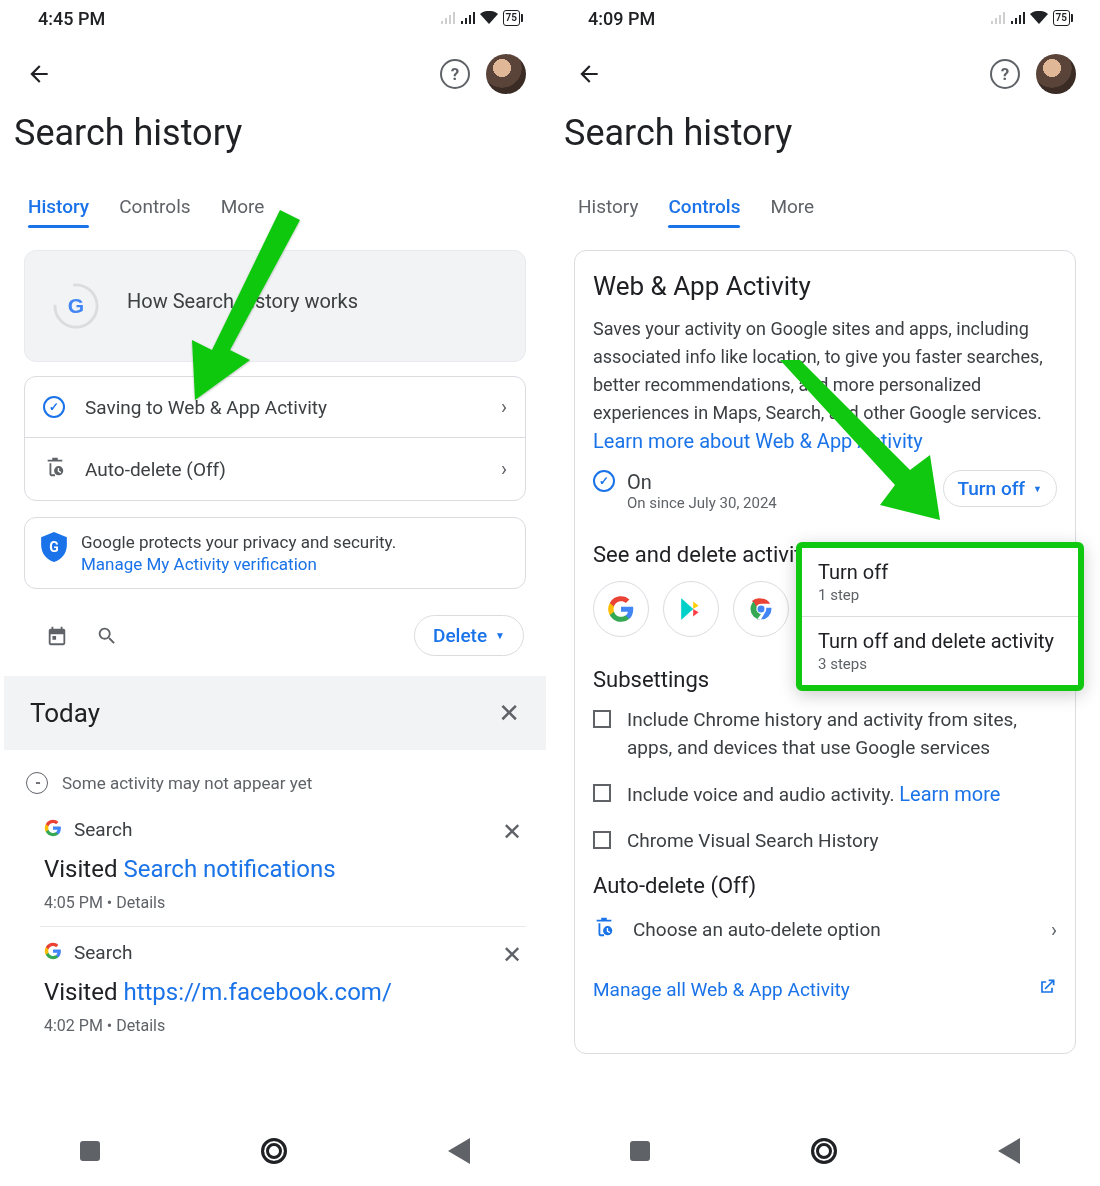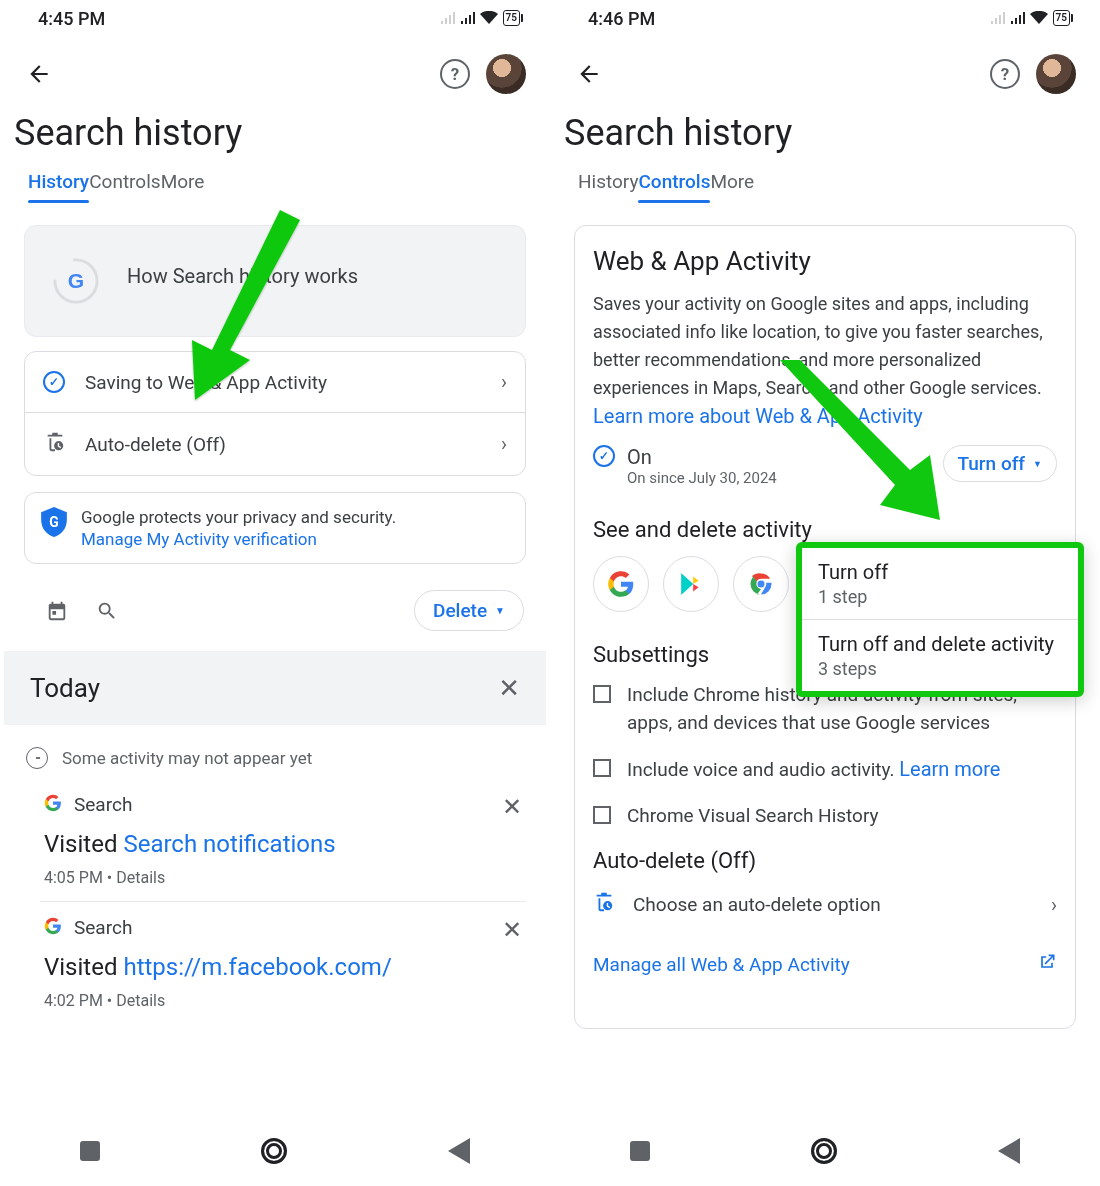--- a/index.html
+++ b/index.html
@@ -62,22 +62,23 @@
     background: radial-gradient(circle at 40% 35%, #e0b897 25%, #5a4439 26% 55%, #3a2c24 56%);
     cursor:pointer;
   }
   .title {
     font-size: 36px;
     font-weight: 400;
     padding: 10px 26px 10px 14px;
     color:#202124;
   }
   .tabs {
-    display:flex; padding: 6px 28px 0 28px; font-size:19px;
+    display:flex; gap:30px; padding: 6px 28px 0 28px; font-size:19px;
     border-bottom: 0;
+    margin-top: 25px;
   }
   .tab { padding-bottom:10px; color:#5f6368; position:relative; cursor:pointer;}
   .tab.active { color:#1a73e8; font-weight:500;}
   .tab.active::after{
     content:""; position:absolute; left:0;right:0;bottom:0;height:3px;
     background:#1a73e8; border-radius:3px;
   }
   .content { padding: 22px 24px 0 24px; flex:1; }
   
   .card {
@@ -185,21 +186,21 @@
   
   .popup-frame{
     position:absolute; top:542px; right:16px;
     width:288px;
     border:6px solid #10c810; border-radius:6px;
     background:#fff;
     box-shadow: 0 4px 18px rgba(0,0,0,.2);
   }
   .popup-item{padding:12px 16px;cursor:pointer;}
   .popup-item .main{font-size:20px;color:#202124;}
-  .popup-item .sub{font-size:18px;color:#5f6368;margin-top:2px;}
+  .popup-item .sub{font-size:15px;color:#5f6368;margin-top:2px;}
   .popup-div{height:1px;background:#dadce0;}
   
   .arrow{position:absolute;pointer-events:none;}
   
   .check-icon{width:22px;height:22px;border:2.5px solid #1a73e8;border-radius:50%;display:flex;align-items:center;justify-content:center;color:#1a73e8;font-size:12px;font-weight:900;}
   .shield-icon svg{width:26px;height:30px;}
 </style>
 </head>
 <body>
 
@@ -367,21 +368,21 @@
   <div class="navbar">
     <div class="sq nav-shape"></div>
     <div class="circ nav-shape"></div>
     <div class="tri-nav nav-shape"></div>
   </div>
 </div>
 
 <div class="screen">
 
   <div class="statusbar">
-    <span>4:46 PM</span>
+    <span>4:09 PM</span>
     <span class="status-right">
       <svg width="15" height="13">
           <path d="M1 12h2V9H1zM5 12h2V6H5zM9 12h2V3H9zM13 12h2V0h-2z" fill="#cfcfcf"></path>
         </svg>
       <svg width="15" height="13">
           <path d="M1 12h2V9H1zM5 12h2V6H5zM9 12h2V3H9zM13 12h2V0h-2z" fill="#202124"></path>
         </svg>
       <svg width="18" height="14">
           <path d="M9 13 0 3C2.5.5 6 0 9 0s6.5.5 9 3z" fill="#202124"></path>
         </svg>

